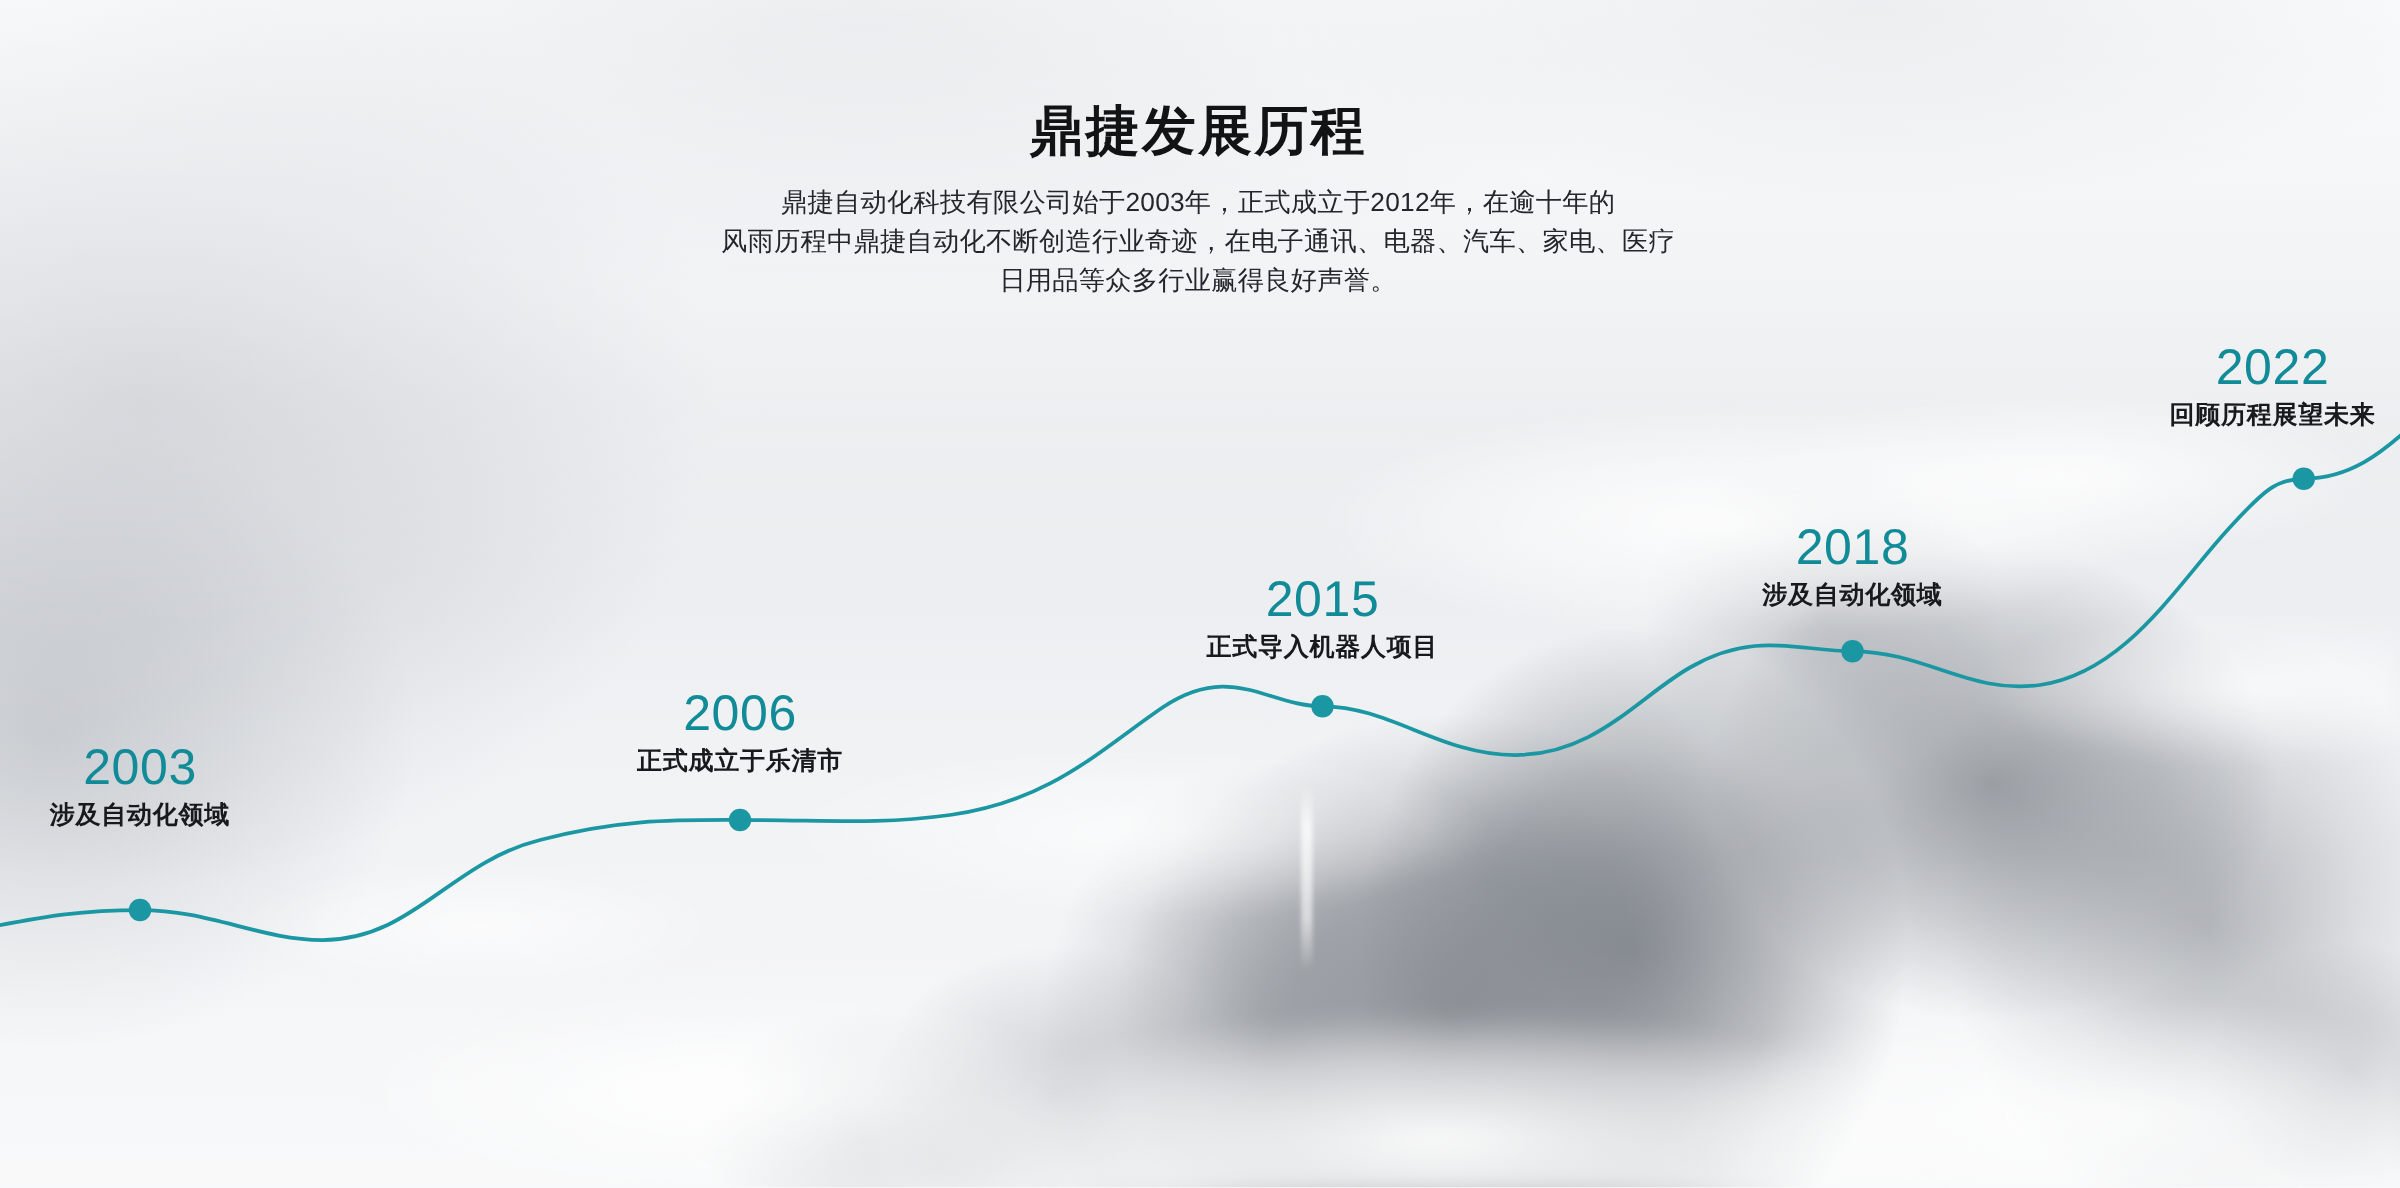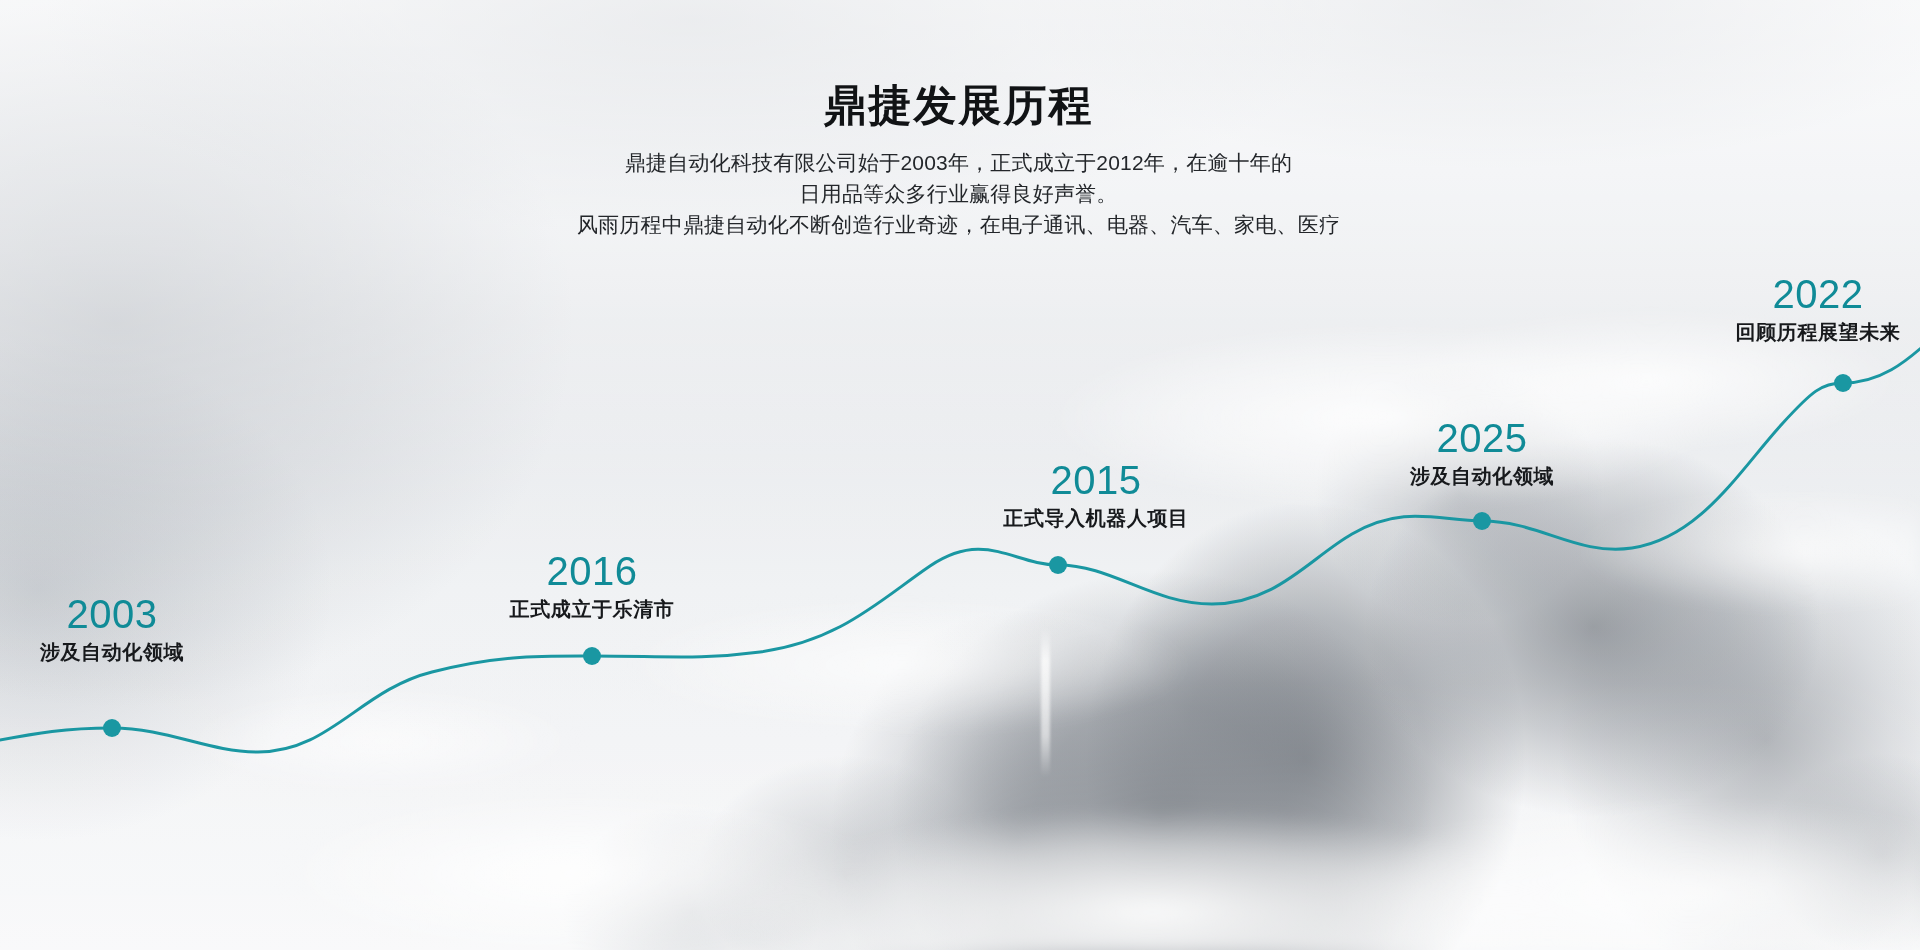--- a/index.html
+++ b/index.html
@@ -184,51 +184,51 @@
   <div class="bg-fall"></div>
   <div class="bg-layer bg-cloud-3"></div>
   <div class="bg-layer bg-cloud-1"></div>
   <div class="bg-layer bg-cloud-2"></div>
   <div class="bg-layer bg-veil"></div>
 
   <div class="header">
     <h1 class="hd-title">鼎捷发展历程</h1>
     <div class="hd-para">
       <div>鼎捷自动化科技有限公司始于2003年，正式成立于2012年，在逾十年的</div>
+      <div>风雨历程中鼎捷自动化不断创造行业奇迹，在电子通讯、电器、汽车、家电、医疗</div>
       <div>日用品等众多行业赢得良好声誉。</div>
-      <div>风雨历程中鼎捷自动化不断创造行业奇迹，在电子通讯、电器、汽车、家电、医疗</div>
     </div>
   </div>
 
   <svg class="timeline-svg" viewBox="0 0 1920 950" preserveAspectRatio="none">
     <path id="tl-path" fill="none" stroke-linecap="round" d="M -20 744 C 40 732 68 728 112 728 C 168 728 208 752 258 752 C 330 752 360 690 432 672 C 498 655 540 656 592 656 C 664 656 700 660 760 652 C 840 641 880 600 930 566 C 985 529 1014 565 1058 565 C 1112 565 1152 604 1212 604 C 1276 604 1310 558 1352 534 C 1404 504 1440 521 1482 521 C 1540 521 1576 556 1632 548 C 1700 538 1740 470 1782 424 C 1812 391 1822 383 1843 383 C 1880 383 1906 362 1930 340" stroke="#1a97a2" stroke-width="3"></path>
     <g id="tl-nodes">
         <circle cx="112" cy="728" r="9" fill="#1a97a2"></circle>
         <circle cx="592" cy="656" r="9" fill="#1a97a2"></circle>
         <circle cx="1058" cy="565" r="9" fill="#1a97a2"></circle>
         <circle cx="1482" cy="521" r="9" fill="#1a97a2"></circle>
         <circle cx="1843" cy="383" r="9" fill="#1a97a2"></circle>
       </g>
   </svg>
 
   <div id="milestone-layer">
       <div class="milestone" style="left: 112px; top: 594px;">
         <div class="ms-year" style="color: rgb(16, 139, 151);">2003</div>
         <div class="ms-desc">涉及自动化领域</div>
       </div>
       <div class="milestone" style="left: 592px; top: 551px;">
-        <div class="ms-year" style="color: rgb(16, 139, 151);">2016</div>
+        <div class="ms-year" style="color: rgb(16, 139, 151);">2006</div>
         <div class="ms-desc">正式成立于乐清市</div>
       </div>
-      <div class="milestone" style="left: 1096px; top: 460px;">
+      <div class="milestone" style="left: 1058px; top: 460px;">
         <div class="ms-year" style="color: rgb(16, 139, 151);">2015</div>
         <div class="ms-desc">正式导入机器人项目</div>
       </div>
       <div class="milestone" style="left: 1482px; top: 418px;">
-        <div class="ms-year" style="color: rgb(16, 139, 151);">2025</div>
+        <div class="ms-year" style="color: rgb(16, 139, 151);">2018</div>
         <div class="ms-desc">涉及自动化领域</div>
       </div>
       <div class="milestone" style="left: 1818px; top: 274px;">
         <div class="ms-year" style="color: rgb(16, 139, 151);">2022</div>
         <div class="ms-desc">回顾历程展望未来</div>
       </div>
     </div>
 
 </div>
 

